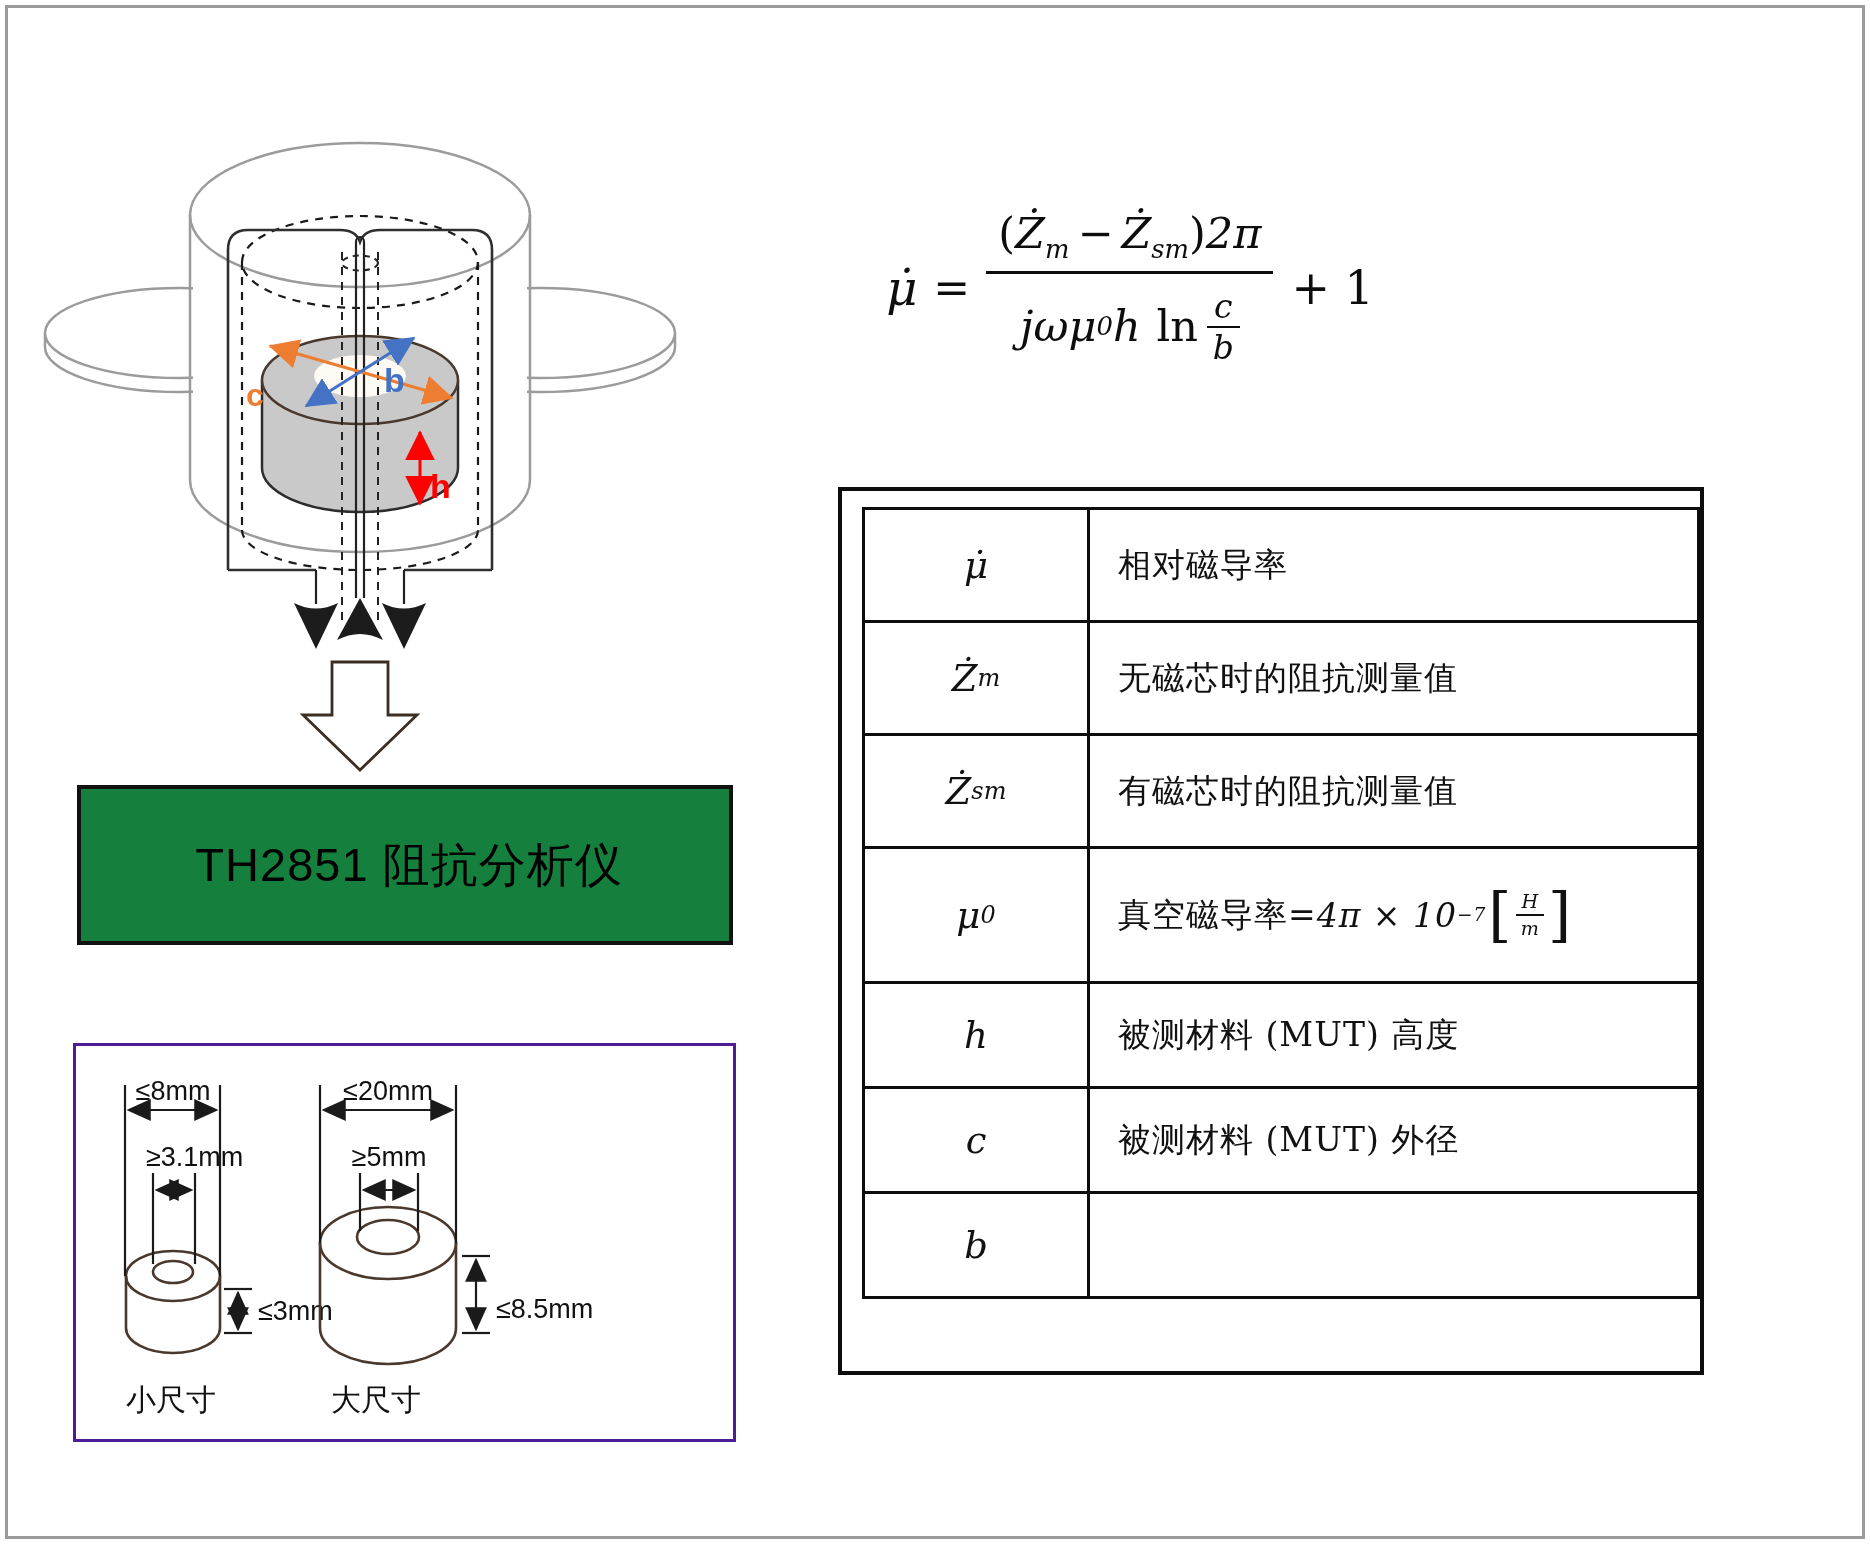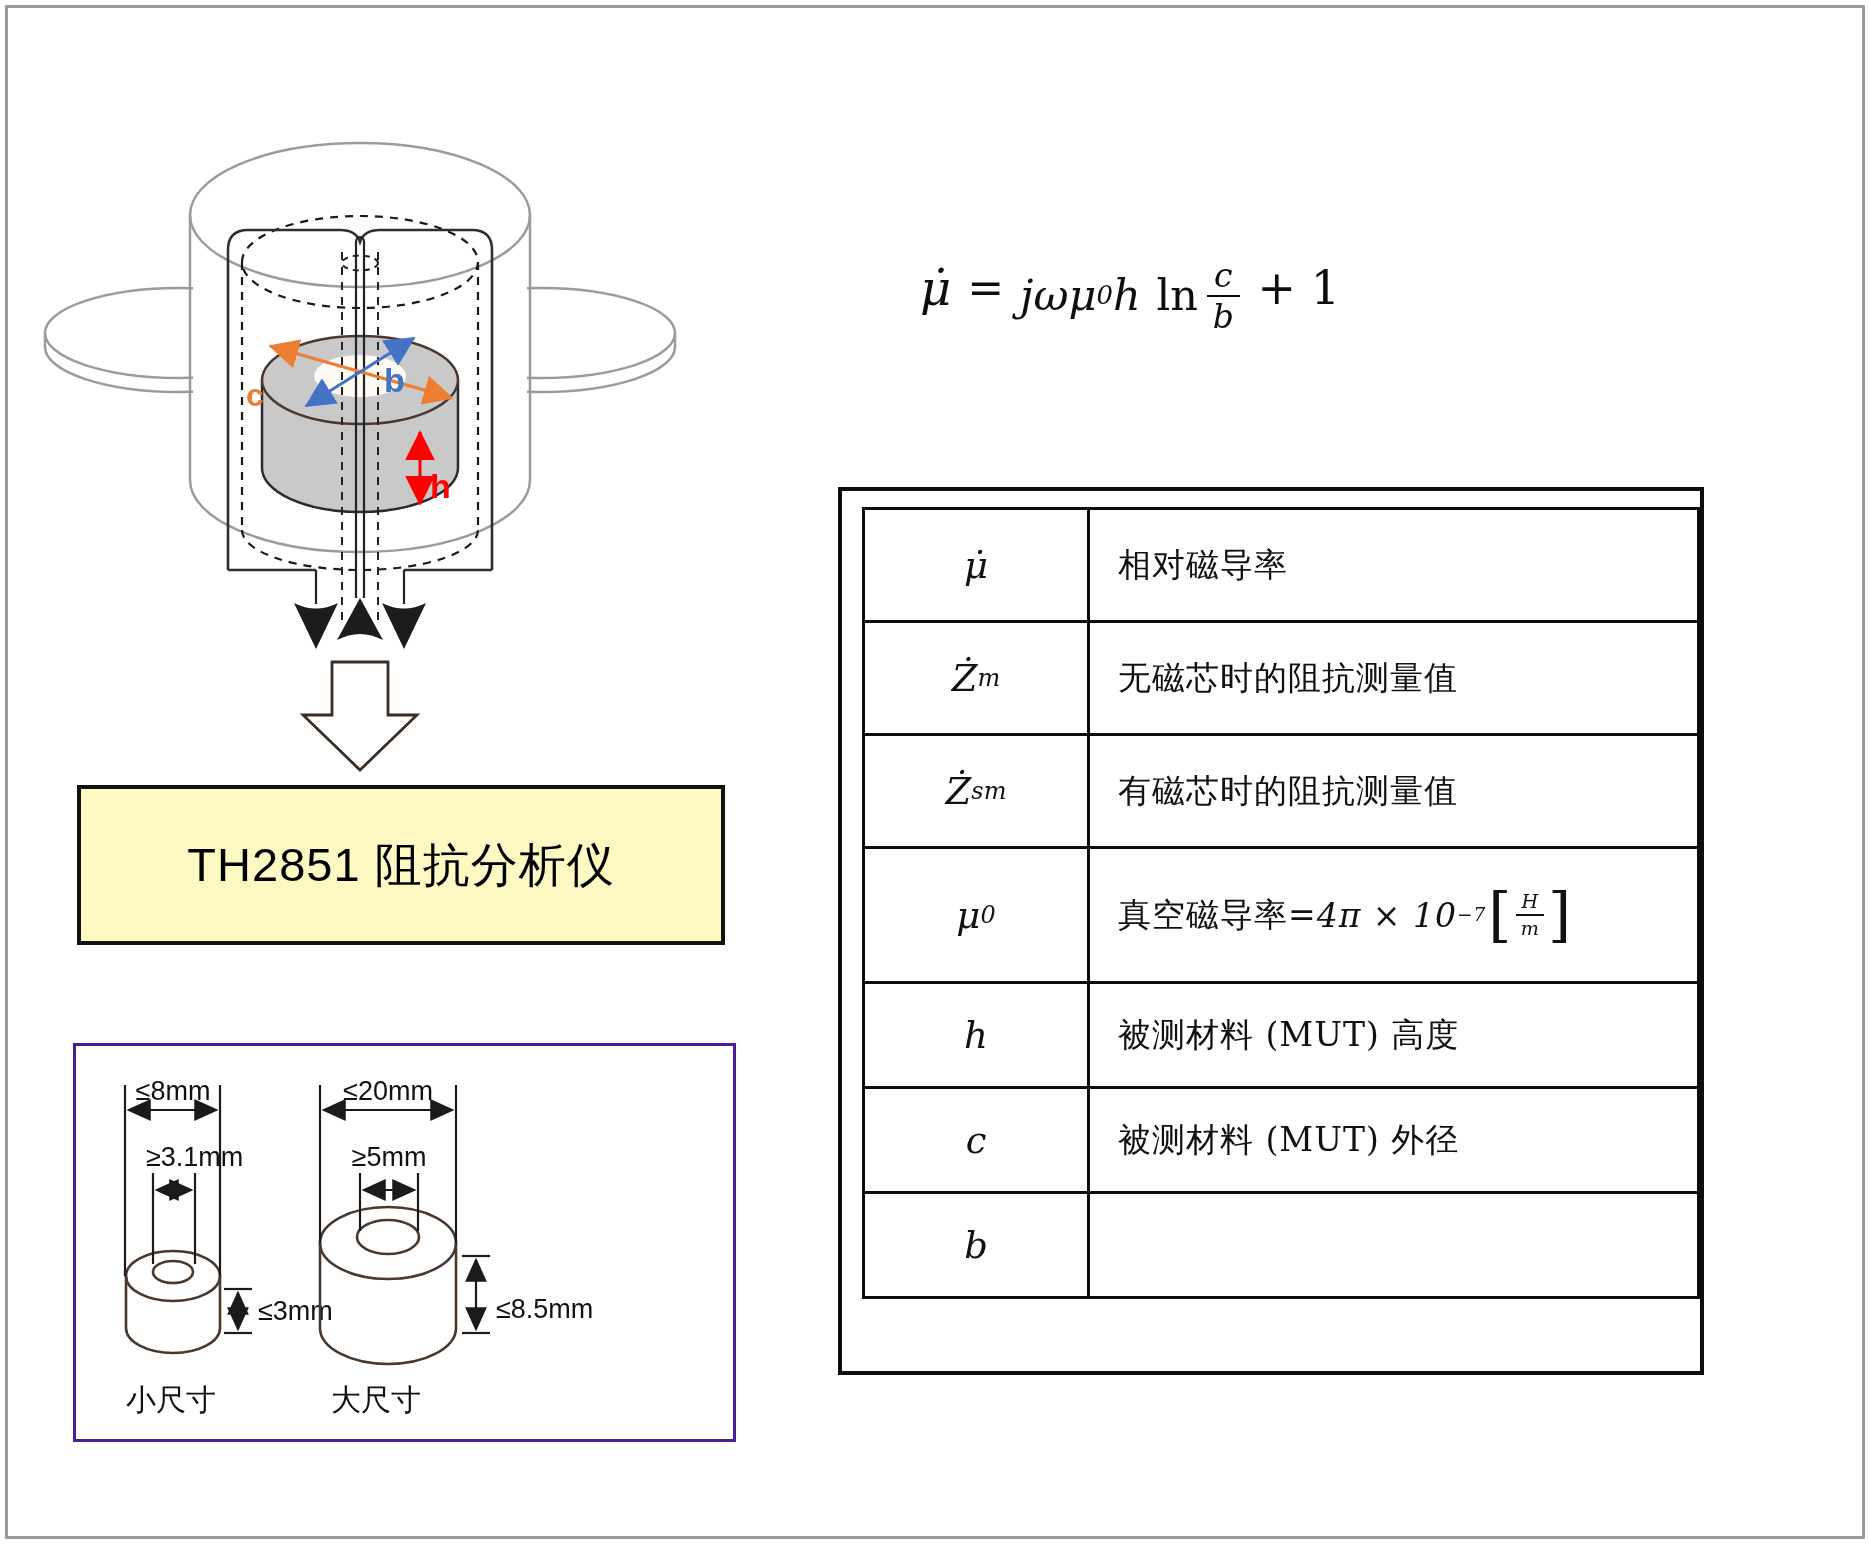--- a/index.html
+++ b/index.html
@@ -2,21 +2,21 @@
 <html><head>
 <meta charset="utf-8">
 <style>
   html,body{margin:0;padding:0;background:#e8e8e8;}
   .canvas{position:relative;width:1870px;height:1544px;background:#ffffff;overflow:hidden;
           font-family:"Liberation Sans",sans-serif;color:#111;}
   .frame{position:absolute;left:5px;top:5px;right:5px;bottom:5px;border:3px solid #9b9b9b;}
 
   
   .analyzer-box{position:absolute;left:77px;top:785px;width:640px;height:152px;
-    border:4px solid #111;background:#fef9c3;display:flex;align-items:center;justify-content:center;}
+    border:4px solid #111;background:#15803d;display:flex;align-items:center;justify-content:center;padding-left:8px;}
   .analyzer-box span{font-family:"Liberation Sans",sans-serif;font-size:47px;letter-spacing:1px;color:#000;}
 
   
   .size-panel{position:absolute;left:73px;top:1043px;width:657px;height:393px;
     border:3px solid #4c1d95;background:#fff;}
   .size-panel svg{display:block;}
 
   
   .formula{position:absolute;left:790px;top:190px;width:680px;height:195px;
     display:flex;align-items:center;justify-content:center;
@@ -193,20 +193,23 @@
       <text x="313" y="120" text-anchor="middle" font-size="27" fill="#111" font-family="Liberation Sans, sans-serif">≥5mm</text>
       <text x="420" y="272" text-anchor="start" font-size="27" fill="#111" font-family="Liberation Sans, sans-serif">≤8.5mm</text>
       <text x="300" y="364" text-anchor="middle" font-size="30" fill="#111" font-family="Liberation Sans, sans-serif">大尺寸</text>
     </svg>
   </div>
 
   <div class="formula">
     <span class="f-lhs">μ̇</span>
     <span class="f-eq rm">=</span>
     <div class="frac">
+      <div class="num">
+        <span class="rm">(</span><span>Ż</span><sub class="f-sub">m</sub><span class="mgap">−</span><span>Ż</span><sub class="f-sub">sm</sub><span class="rm">)</span><span>2π</span>
+      </div>
       <div class="den">
         <span>jω</span>
           <span>μ</span>
           <sub class="f-sub">0</sub>
           <span>h</span>
           <span class="rm" style="margin-left:16px;">ln</span>
         <span class="sfrac">
           <span class="sn">c</span>
           <span class="sd">b</span>
         </span>

